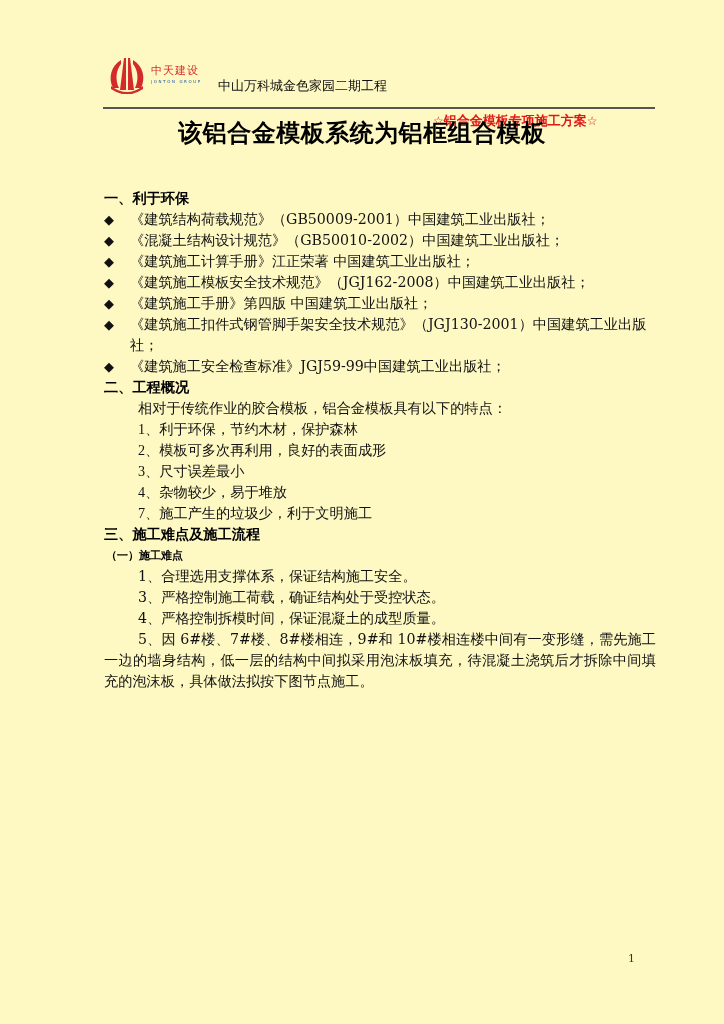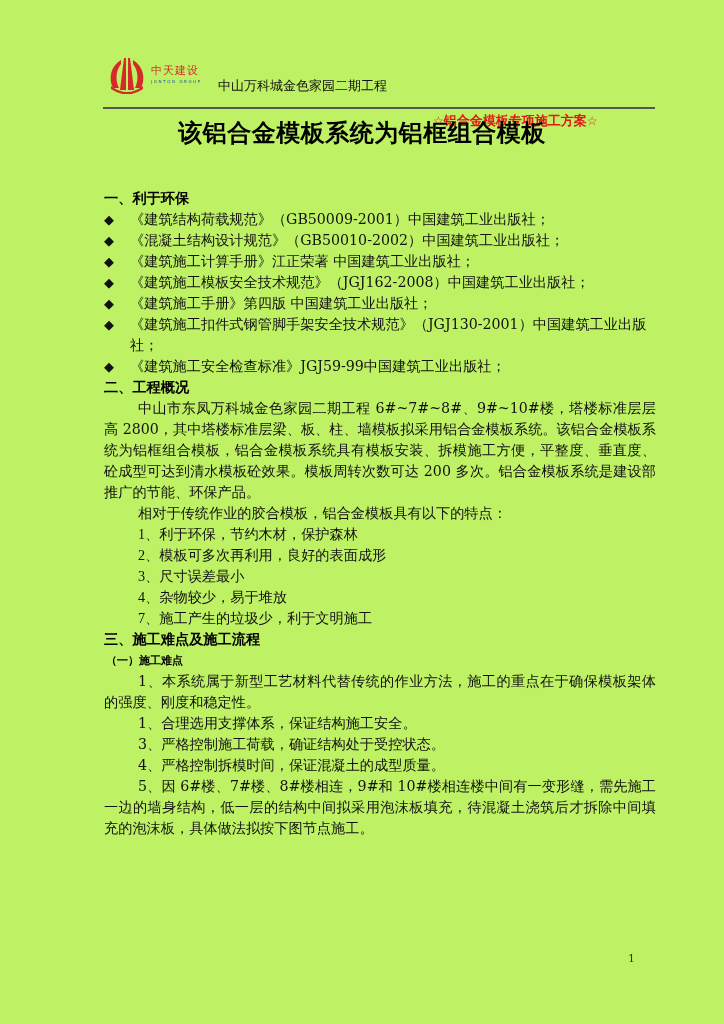--- a/index.html
+++ b/index.html
@@ -1,18 +1,18 @@
 <!DOCTYPE html>
 <html><head>
 <meta charset="utf-8">
 <style>
   html, body { margin: 0; padding: 0; background: #ffffff; }
   body { width: 724px; height: 1024px; position: relative; overflow: hidden;
          font-family: "DejaVu Serif", "Liberation Serif", serif; color: #111; }
-  .page { position: absolute; left: 0; top: 0; width: 724px; height: 1024px; background: #bef264; }
+  .page { position: absolute; left: 0; top: 0; width: 724px; height: 1024px; background: #fef9c3; }
 
   .header { position: absolute; left: 103px; top: 52px; width: 552px; height: 56px; }
   .logo { position: absolute; left: 4px; top: 4px; width: 40px; height: 38px; }
   .logo-text { position: absolute; left: 48px; top: 13px; }
   .logo-cn { font-family: "DejaVu Sans", sans-serif; font-size: 11px; color: #d42a2a; letter-spacing: 1px; line-height: 12px; }
   .logo-en { font-family: "DejaVu Sans", sans-serif; font-size: 4px; color: #1a4fa0; letter-spacing: 1.6px; line-height: 6px; margin-top: 2px; }
   .header-project { position: absolute; left: 115px; top: 25px; font-family: Liberation Sans, sans-serif; font-size: 13px; color: #111; white-space: nowrap; text-align: center; }
   .header-plan { position: absolute; left: 330px; top: 25px; font-family: "DejaVu Sans", sans-serif; font-size: 13px; color: #e01818; font-weight: bold; white-space: nowrap; margin-top: 35px; }
   .header-plan .star { font-weight: normal; font-size: 12px; }
   .header-rule { position: absolute; left: 103px; top: 107px; width: 552px; height: 2px; background: #555; }
@@ -84,31 +84,29 @@
     <div class="bullet">
       <span class="dia">◆</span>
       <span class="txt wrap">《建筑施工扣件式钢管脚手架安全技术规范》（JGJ130-2001）中国建筑工业出版社；</span>
     </div>
     <div class="bullet">
       <span class="dia">◆</span>
       <span class="txt">《建筑施工安全检查标准》JGJ59-99中国建筑工业出版社；</span>
     </div>
 
     <div class="h1">二、工程概况</div>
-    <div class="p">中山市东凤万科城金色家园二期工程 6#~7#~8#、9#~10#楼，塔楼标准层层高 2800，其中塔楼标准层梁、板、柱、墙模板拟采用铝合金模板系统。该铝合金模板系统为铝框组合模板，铝合金模板系统具有模板安装、拆模施工方便，平整度、垂直度、砼成型可达到清水模板砼效果。模板周转次数可达 200 多次。铝合金模板系统是建设部推广的节能、环保产品。</div>
     <div class="p">相对于传统作业的胶合模板，铝合金模板具有以下的特点：</div>
     <div class="item">1、利于环保，节约木材，保护森林</div>
     <div class="item">2、模板可多次再利用，良好的表面成形</div>
     <div class="item">3、尺寸误差最小</div>
     <div class="item">4、杂物较少，易于堆放</div>
     <div class="item">7、施工产生的垃圾少，利于文明施工</div>
 
     <div class="h1">三、施工难点及施工流程</div>
     <div class="h2">（一）施工难点</div>
-    <div class="p">1、本系统属于新型工艺材料代替传统的作业方法，施工的重点在于确保模板架体的强度、刚度和稳定性。</div>
     <div class="p">1、合理选用支撑体系，保证结构施工安全。</div>
     <div class="p">3、严格控制施工荷载，确证结构处于受控状态。</div>
     <div class="p">4、严格控制拆模时间，保证混凝土的成型质量。</div>
     <div class="p">5、因 6#楼、7#楼、8#楼相连，9#和 10#楼相连楼中间有一变形缝，需先施工一边的墙身结构，低一层的结构中间拟采用泡沫板填充，待混凝土浇筑后才拆除中间填充的泡沫板，具体做法拟按下图节点施工。</div>
   </div>
 
   <div class="page-num">1</div>
 </div>
 
 </body></html>

